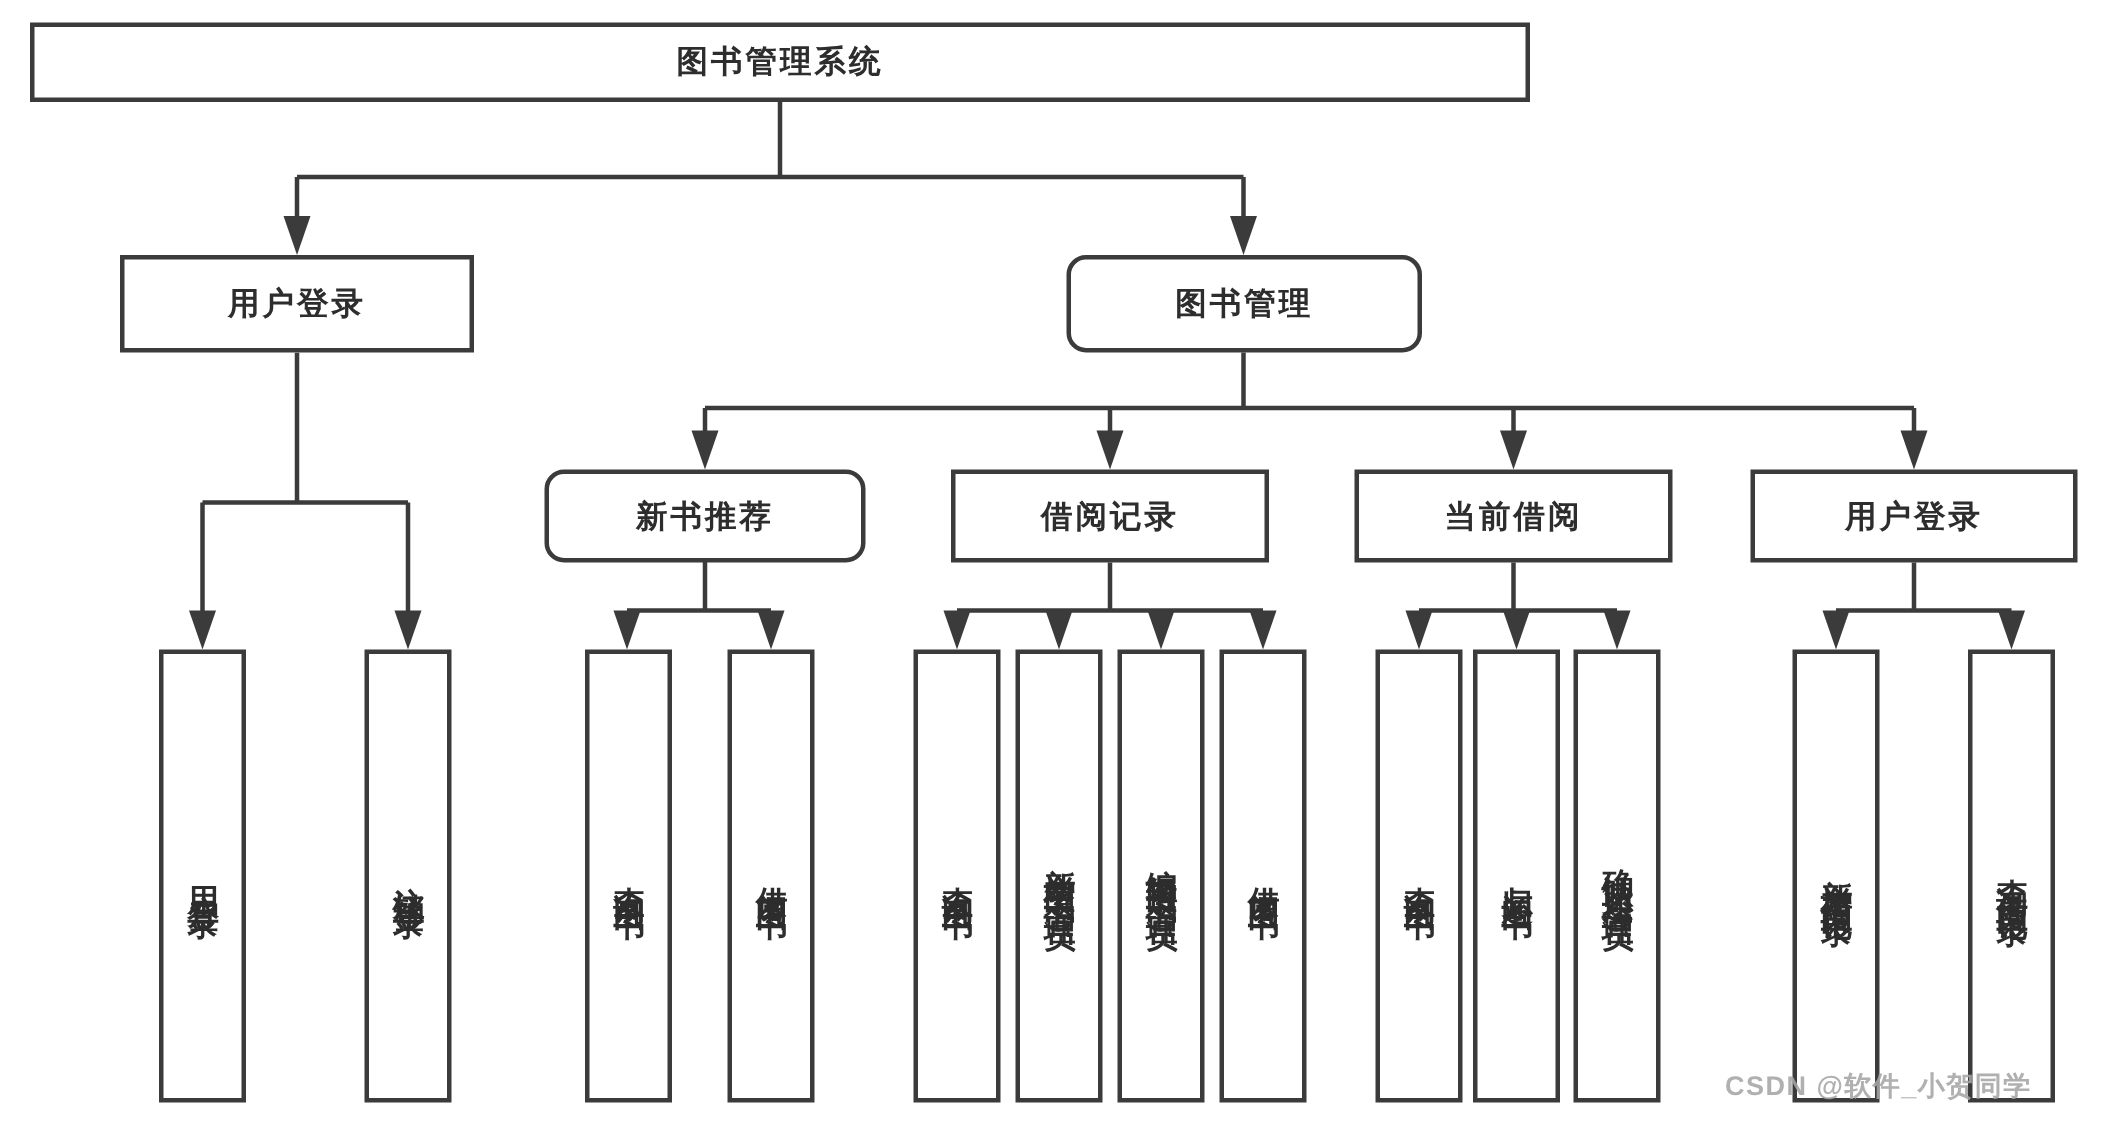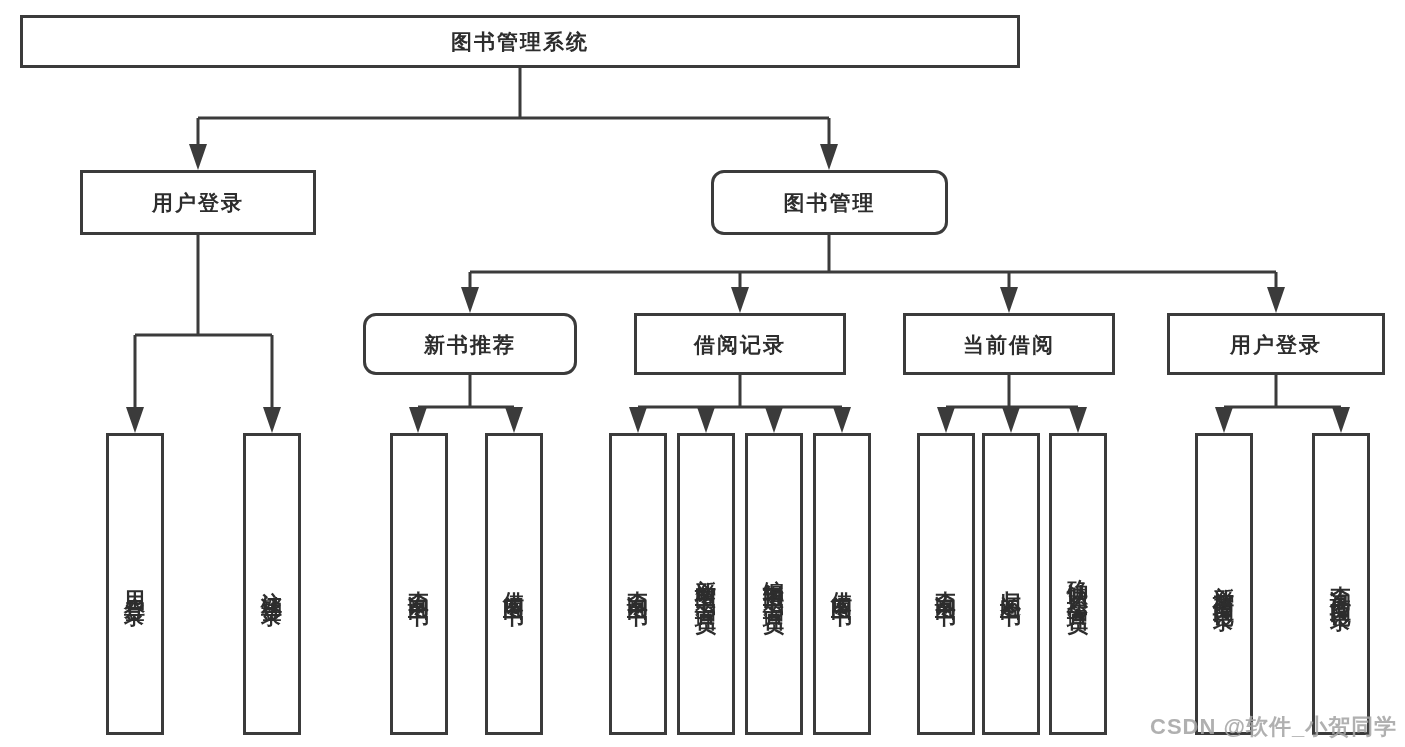--- a/index.html
+++ b/index.html
@@ -33,21 +33,21 @@
   .n-l3b{left:634px;top:313px;width:212px;height:62px;}
   .n-l3c{left:903px;top:313px;width:212px;height:62px;}
   .n-l3d{left:1167px;top:313px;width:218px;height:62px;}
   .lf-1a{left:106px;}  .lf-1b{left:243px;}
   .lf-2a{left:390px;}  .lf-2b{left:485px;}
   .lf-3a{left:609px;}  .lf-3b{left:677px;}  .lf-3c{left:745px;}  .lf-3d{left:813px;}
   .lf-4a{left:917px;}  .lf-4b{left:982px;}  .lf-4c{left:1049px;}
   .lf-5a{left:1195px;} .lf-5b{left:1312px;}
   .watermark{
     position:absolute;left:1150px;top:712px;z-index:6;
-    font-size:22px;letter-spacing:1px;color:rgba(165,165,165,0.88);
+    font-size:18px;letter-spacing:1px;color:rgba(165,165,165,0.88);
     white-space:nowrap;
   }
 </style>
 </head>
 <body>
 
 <div class="stage">
 
   <svg class="wires" width="1405" height="747" viewBox="0 0 1405 747">
     <g stroke="#3b3b3b" stroke-width="3" fill="none">

